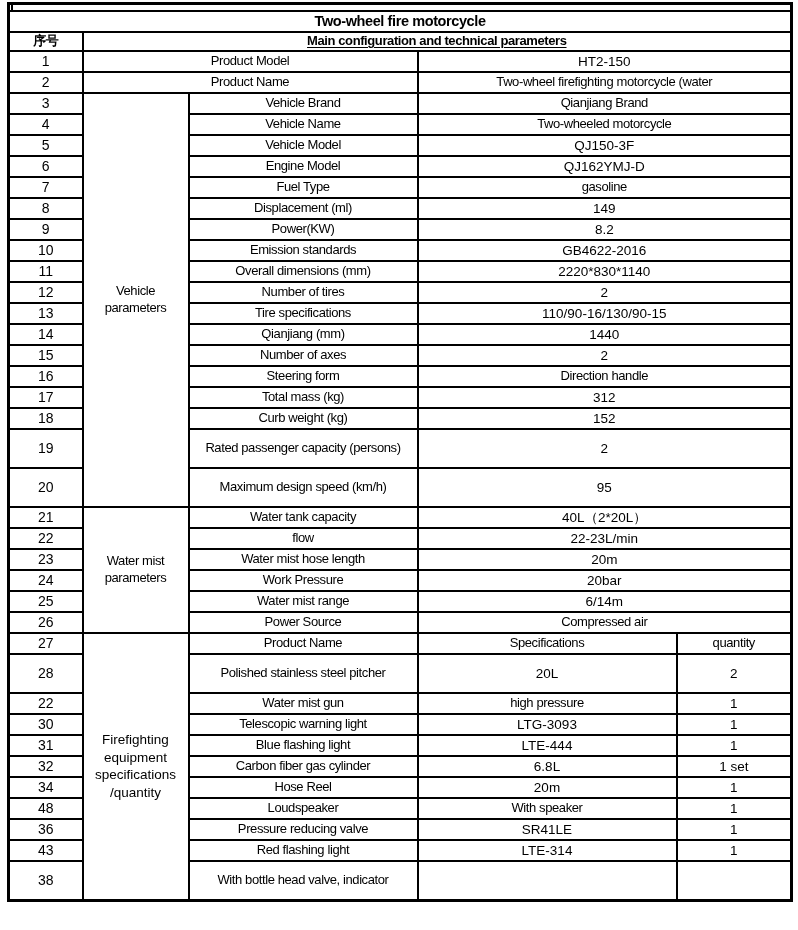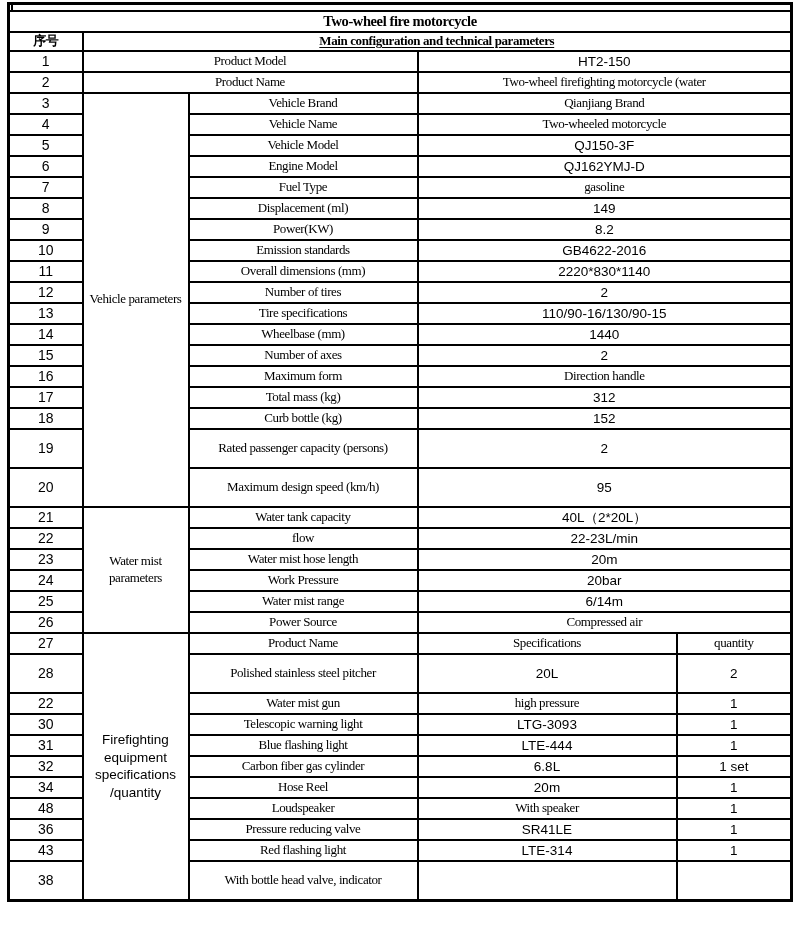--- a/index.html
+++ b/index.html
@@ -10,21 +10,21 @@
   .spec-table{
     position:absolute;left:7px;top:2px;width:783px;
     border-collapse:collapse;table-layout:fixed;
     border:3px solid #000;
   }
   .spec-table td{
     border:2px solid #000;
     text-align:center;vertical-align:middle;
     padding:0 2px;overflow:hidden;line-height:1.3;
   }
-  .f-song{font-family:Liberation Serif, serif;font-size:13px;letter-spacing:-0.4px;}
+  .f-song{font-family:Liberation Sans, sans-serif;font-size:13px;letter-spacing:-0.4px;}
   .f-sans{font-family:"Liberation Sans","DejaVu Sans",sans-serif;font-size:13.5px;}
   .num{font-size:14px;}
   tr.thin-row td{height:3px;padding:0;border-bottom-width:2px;}
   tr.title-row td{height:17px;font-size:14.5px;font-weight:bold;}
   tr.header-row td{height:17px;font-weight:bold;}
   tr.row-single td{height:19px;}
   tr.row-tall td{height:37px;}
   .underline{text-decoration:underline;text-underline-offset:2px;margin-left:24px;}
   .nowrap{white-space:nowrap;}
   .tick{display:block;width:2px;height:5px;background:#000;margin-left:1px;}
@@ -115,41 +115,41 @@
         <td class="f-song">Number of tires</td>
         <td class="f-sans nowrap" colspan="2">2</td>
       </tr>
       <tr class="row-single">
         <td class="f-sans num">13</td>
         <td class="f-song">Tire specifications</td>
         <td class="f-sans nowrap" colspan="2">110/90-16/130/90-15</td>
       </tr>
       <tr class="row-single">
         <td class="f-sans num">14</td>
-        <td class="f-song">Wheelbase (mm)</td>
+        <td class="f-song">Qianjiang (mm)</td>
         <td class="f-sans nowrap" colspan="2">1440</td>
       </tr>
       <tr class="row-single">
         <td class="f-sans num">15</td>
         <td class="f-song">Number of axes</td>
         <td class="f-sans nowrap" colspan="2">2</td>
       </tr>
       <tr class="row-single">
         <td class="f-sans num">16</td>
-        <td class="f-song">Maximum form</td>
+        <td class="f-song">Steering form</td>
         <td class="f-song nowrap" colspan="2">Direction handle</td>
       </tr>
       <tr class="row-single">
         <td class="f-sans num">17</td>
         <td class="f-song">Total mass (kg)</td>
         <td class="f-sans nowrap" colspan="2">312</td>
       </tr>
       <tr class="row-single">
         <td class="f-sans num">18</td>
-        <td class="f-song">Curb bottle (kg)</td>
+        <td class="f-song">Curb weight (kg)</td>
         <td class="f-sans nowrap" colspan="2">152</td>
       </tr>
       <tr class="row-tall">
         <td class="f-sans num">19</td>
         <td class="f-song">Rated passenger capacity (persons)</td>
         <td class="f-sans nowrap" colspan="2">2</td>
       </tr>
       <tr class="row-tall">
         <td class="f-sans num">20</td>
         <td class="f-song">Maximum design speed (km/h)</td>

